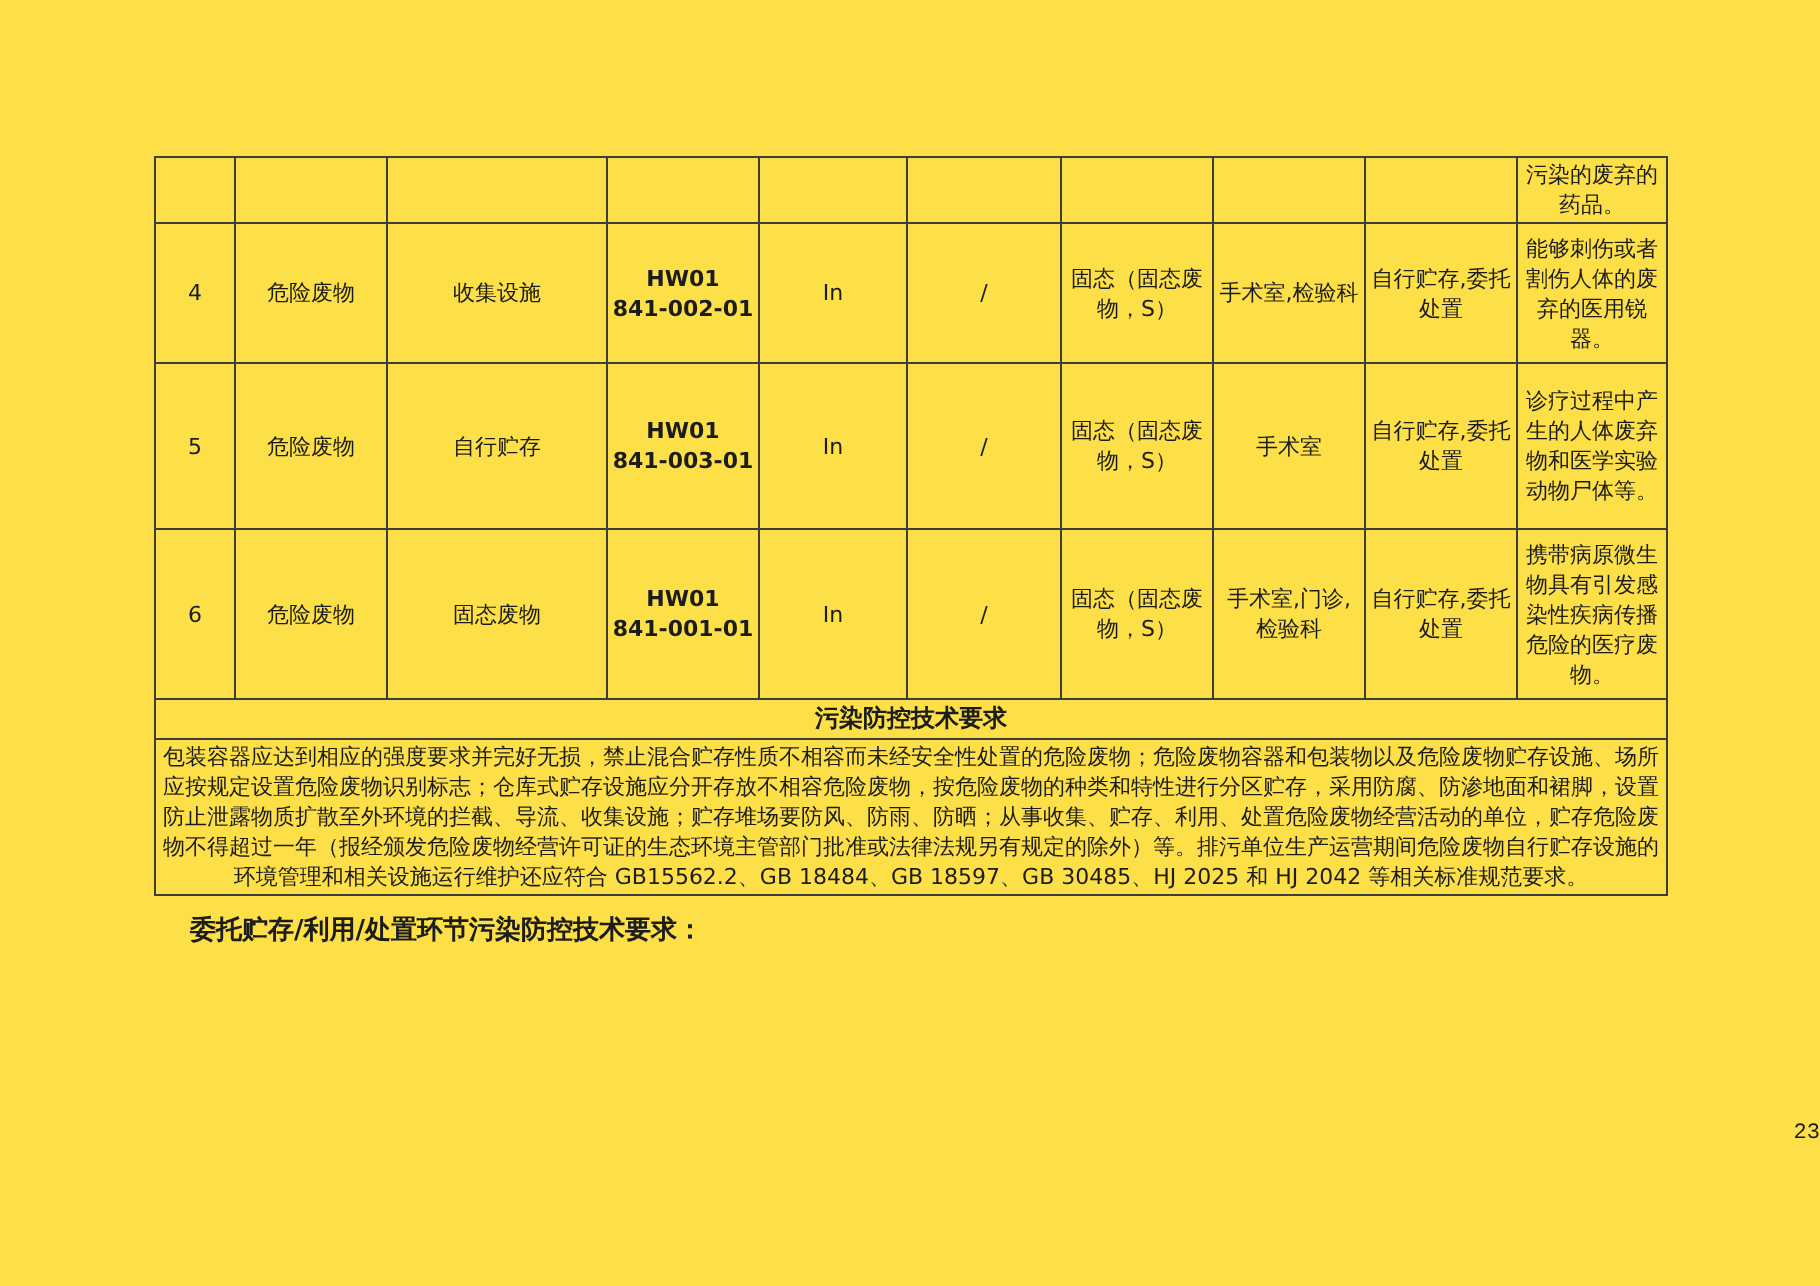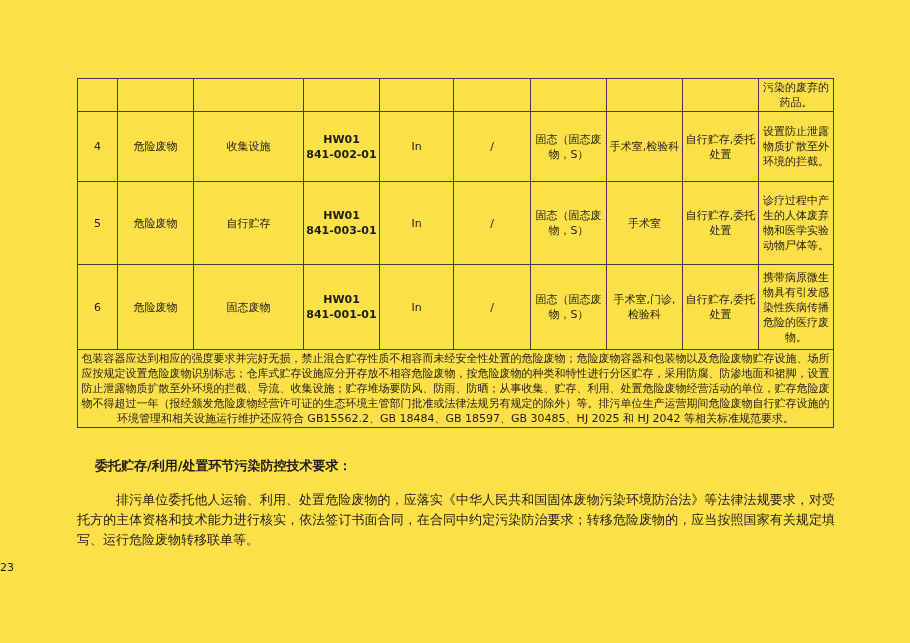--- a/index.html
+++ b/index.html
@@ -29,21 +29,21 @@
     padding:2px 4px;vertical-align:top;margin-left:32px;
   }
   .entrust{
     position:absolute;left:77px;top:456px;width:758px;
     font-size:13px;line-height:20px;
   }
   .entrust-heading{font-weight:bold;margin:0 0 14px 18px;}
   .entrust-para{margin:0;text-indent:3em;text-align:justify;}
   .page-num{
     position:absolute;left:0;top:561px;width:910px;
-    text-align:left;font-size:11px;
+    text-align:right;font-size:11px;font-family:Liberation Mono, monospace;
   }
 </style>
 </head>
 <body>
 
 <div class="page">
 
   <table class="wtable">
     <colgroup>
       <col style="width:40px">
@@ -76,21 +76,21 @@
       <td>4</td>
       <td>危险废物</td>
       <td>收集设施</td>
       <td class="code">HW01
 841-002-01</td>
       <td>In</td>
       <td>/</td>
       <td>固态（固态废物，S）</td>
       <td>手术室,检验科</td>
       <td>自行贮存,委托处置</td>
-      <td class="desc">设置防止泄露物质扩散至外环境的拦截。</td>
+      <td class="desc">能够刺伤或者割伤人体的废弃的医用锐器。</td>
     </tr>
 
     <tr class="r5">
       <td>5</td>
       <td>危险废物</td>
       <td>自行贮存</td>
       <td class="code">HW01
 841-003-01</td>
       <td>In</td>
       <td>/</td>
@@ -107,27 +107,29 @@
       <td class="code">HW01
 841-001-01</td>
       <td>In</td>
       <td>/</td>
       <td>固态（固态废物，S）</td>
       <td>手术室,门诊,检验科</td>
       <td>自行贮存,委托处置</td>
       <td class="desc">携带病原微生物具有引发感染性疾病传播危险的医疗废物。</td>
     </tr>
 
+    <tr class="r-head">
+      <td colspan="10" class="sec-head">污染防控技术要求</td>
+    </tr>
 
     <tr>
       <td colspan="10" class="req">包装容器应达到相应的强度要求并完好无损，禁止混合贮存性质不相容而未经安全性处置的危险废物；危险废物容器和包装物以及危险废物贮存设施、场所应按规定设置危险废物识别标志；仓库式贮存设施应分开存放不相容危险废物，按危险废物的种类和特性进行分区贮存，采用防腐、防渗地面和裙脚，设置防止泄露物质扩散至外环境的拦截、导流、收集设施；贮存堆场要防风、防雨、防晒；从事收集、贮存、利用、处置危险废物经营活动的单位，贮存危险废物不得超过一年（报经颁发危险废物经营许可证的生态环境主管部门批准或法律法规另有规定的除外）等。排污单位生产运营期间危险废物自行贮存设施的环境管理和相关设施运行维护还应符合 GB15562.2、GB 18484、GB 18597、GB 30485、HJ 2025 和 HJ 2042 等相关标准规范要求。</td>
     </tr>
   </tbody>
     </table>
 
   <div class="entrust">
     <div class="entrust-heading">委托贮存/利用/处置环节污染防控技术要求：</div>
-    <p class="entrust-para">排污单位委托他人运输、利用、处置危险废物的，应落实《中华人民共和国固体废物污染环境防治法》等法律法规要求，对受托方的主体资格和技术能力进行核实，依法签订书面合同，在合同中约定污染防治要求；转移危险废物的，应当按照国家有关规定填写、运行危险废物转移联单等。</p>
   </div>
 
   <div class="page-num">23</div>
 
 </div>
 
 </body></html>

